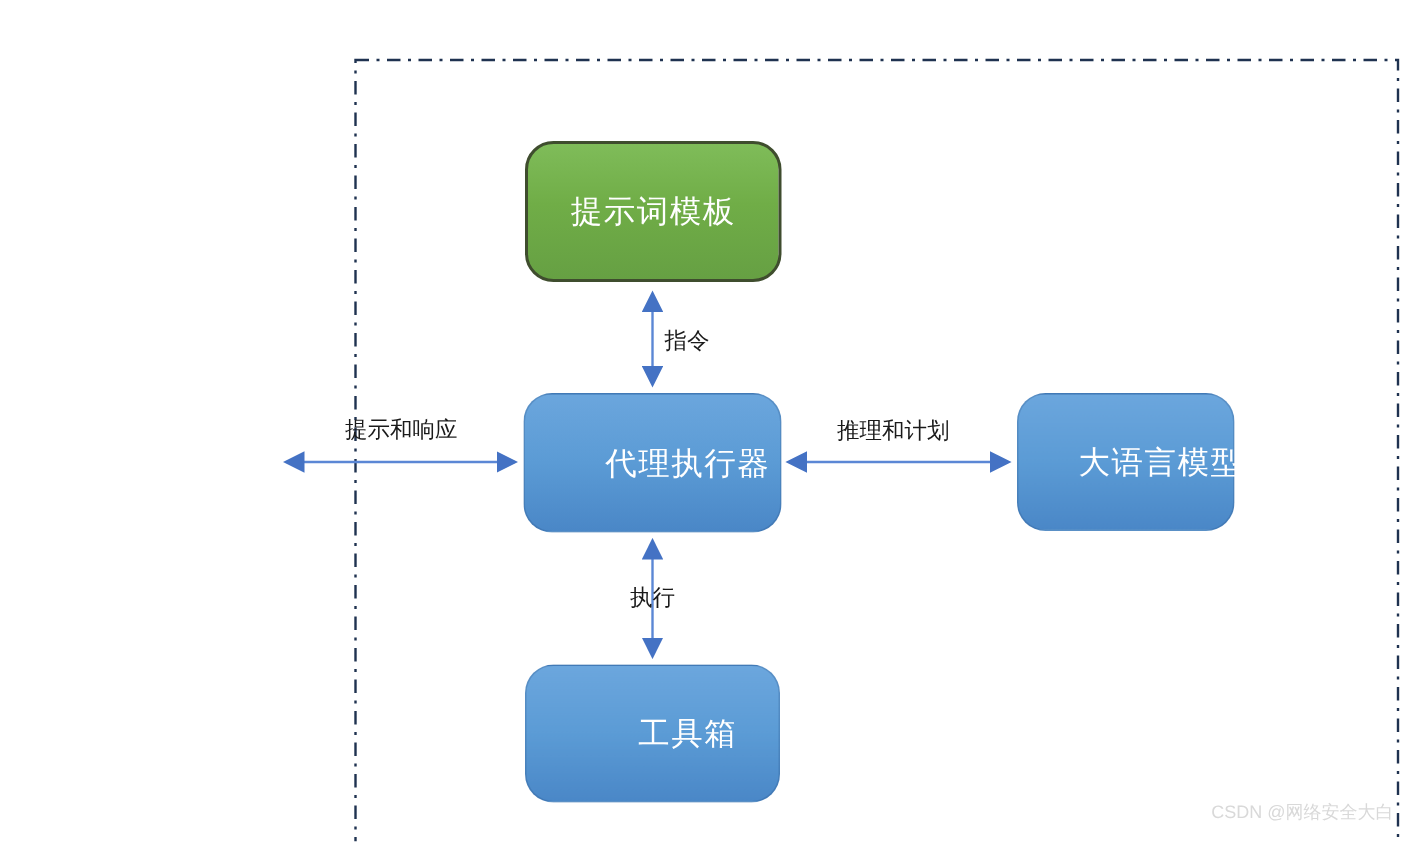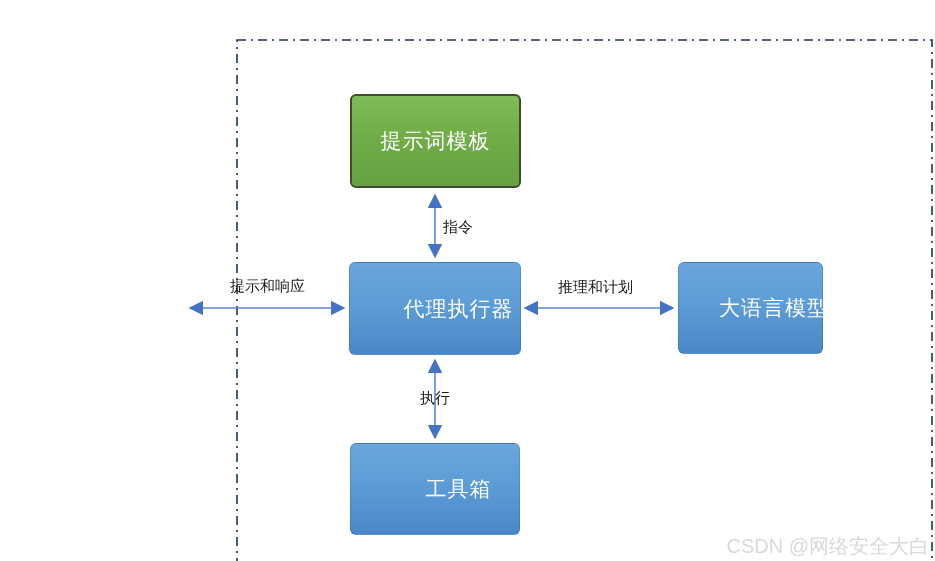--- a/index.html
+++ b/index.html
@@ -21,21 +21,21 @@
     top: 0;
     width: 935px;
     height: 561px;
     pointer-events: none;
   }
   .node {
     position: absolute;
     display: flex;
     align-items: center;
     justify-content: center;
-    border-radius: 6px;
+    border-radius: 19px;
     color: #ffffff;
     font-size: 21px;
     letter-spacing: 1px;
     box-sizing: border-box;
     white-space: nowrap;
     text-align: center;
   }
   .node-green {
     background: linear-gradient(180deg, #7fbc59 0%, #70ad47 45%, #66a043 100%);
     border: 2px solid #3f4d2e;
@@ -54,21 +54,21 @@
     color: #1a1a1a;
     font-size: 15px;
     white-space: nowrap;
     background: transparent;
   }
   .watermark {
     position: absolute;
     right: 6px;
     top: 533px;
     color: #d9d9d9;
-    font-size: 20px;
+    font-size: 12px;
     white-space: nowrap;
   }
 </style>
 </head>
 <body>
 
 <div class="canvas">
 
   <svg class="connector-layer" width="935" height="561" viewBox="0 0 935 561" xmlns="http://www.w3.org/2000/svg">
     <defs>

